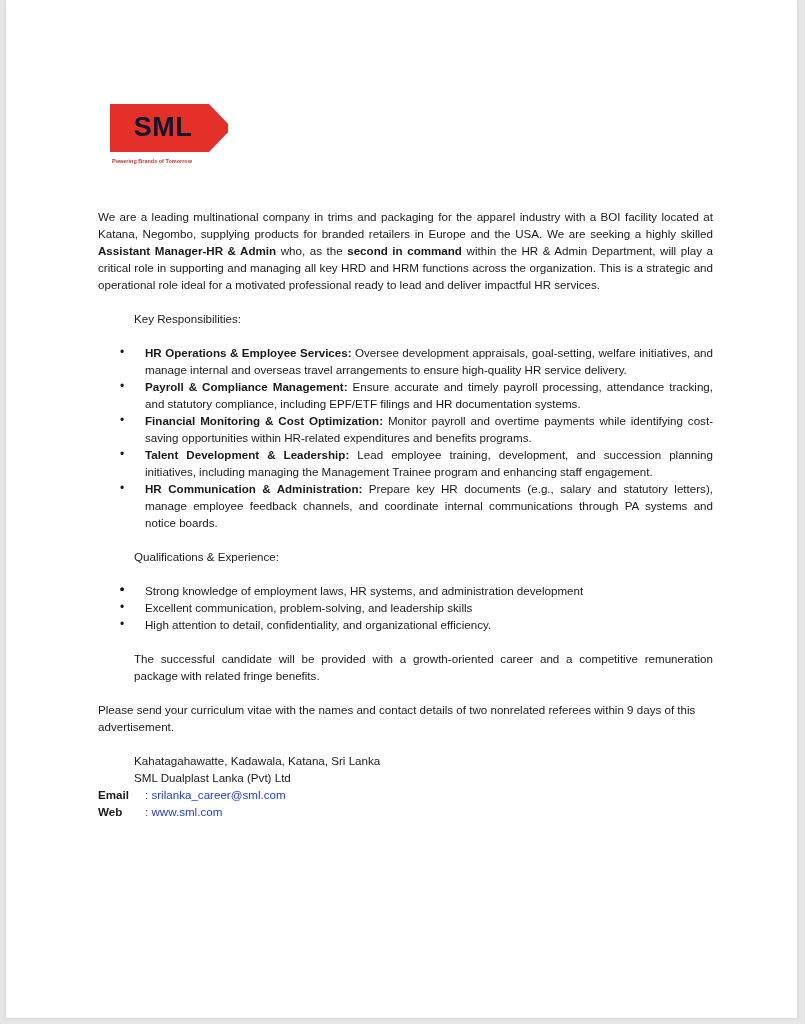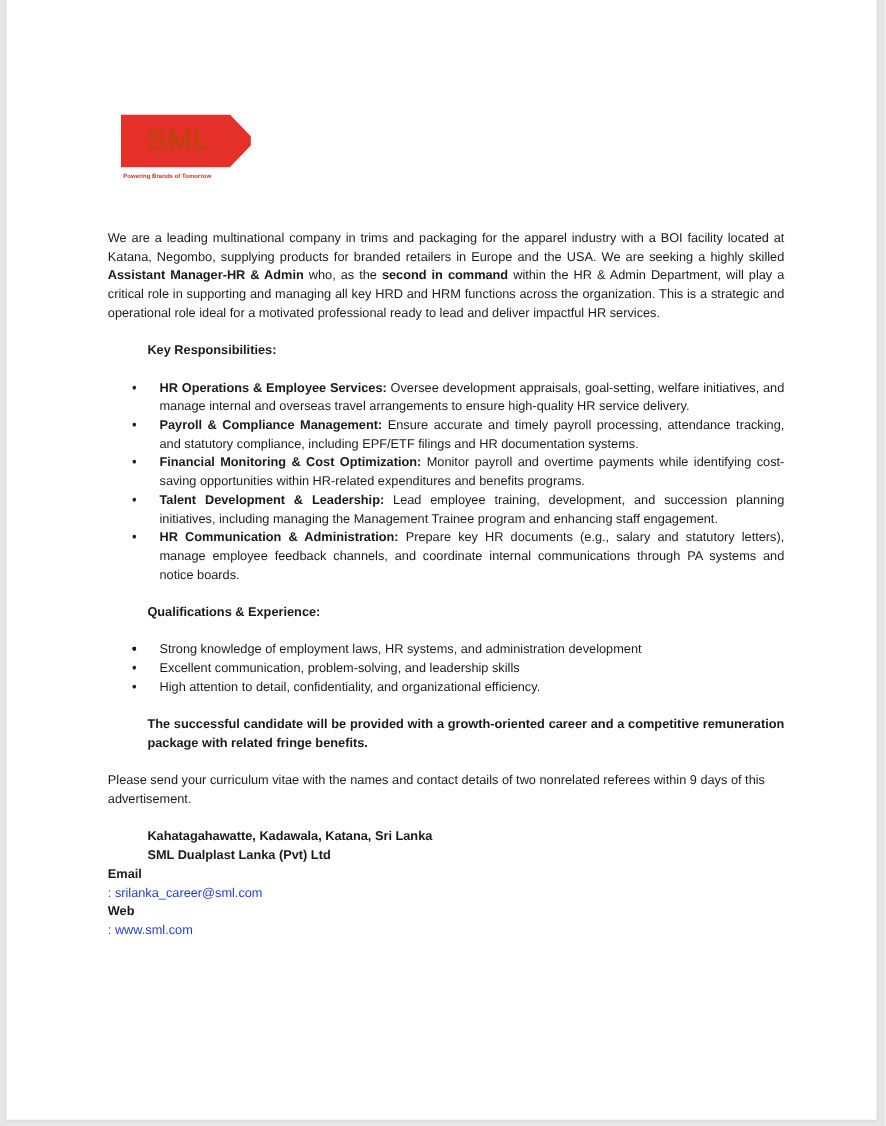--- a/index.html
+++ b/index.html
@@ -11,43 +11,43 @@
   }
   .page {
     position: absolute; left: 6px; top: 0; width: 791px; height: 1018px;
     background: #ffffff;
     box-shadow: 0 0 3px rgba(0,0,0,0.12);
   }
   .logo { position: absolute; left: 98px; top: 104px; width: 124px; height: 62px; }
   .logo svg { display: block; }
   .logo-text {
     position: absolute; left: 0; top: 8px; width: 106px; text-align: center;
-    color: #c2410c; font-weight: bold; font-size: 27px; letter-spacing: 0.5px;
+    color: #0f172a; font-weight: bold; font-size: 27px; letter-spacing: 0.5px;
     font-family: "Liberation Sans", sans-serif;
   }
   .tagline {
     position: absolute; left: 2px; top: 54px; font-size: 5.5px; color: #c0392b;
     white-space: nowrap; font-weight: bold;
   }
   .content {
     position: absolute; left: 92px; top: 208px; width: 615px;
     font-size: 11.6px; line-height: 17px; color: #1a1a1a;
   }
   .content p { margin: 0; }
   .justify { text-align: justify; }
-  .heading { font-weight: bold; padding-left: 36px; }
+  .heading { font-weight: normal; padding-left: 36px; }
   ul { margin: 0; padding: 0; list-style: none; }
   ul li { position: relative; padding-left: 47px; }
   ul li .bullet {
     position: absolute; left: 22px; top: 0; font-size: 12px;
   }
   .gap-lg { height: 17px; }
   .gap-md { height: 17px; }
   b { font-weight: bold; margin-top: 16px; }
-  .contact-row { display: flex; flex-direction: column; }
+  .contact-row { display: flex; }
   .contact-label { width: 47px; font-weight: bold; }
   .link { color: #1f3fcf; }
 </style>
 </head>
 <body>
 
 <div class="page">
 
   <div class="logo">
     <svg width="124" height="50" viewBox="0 0 124 50">

